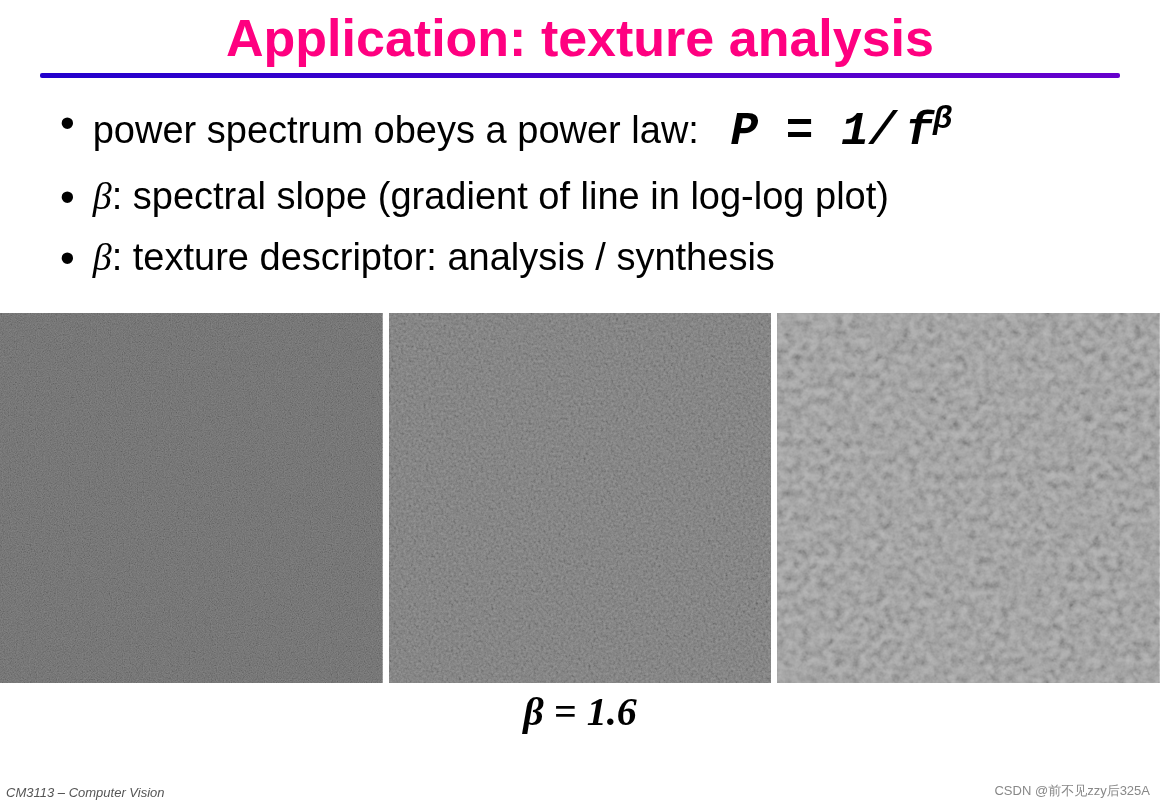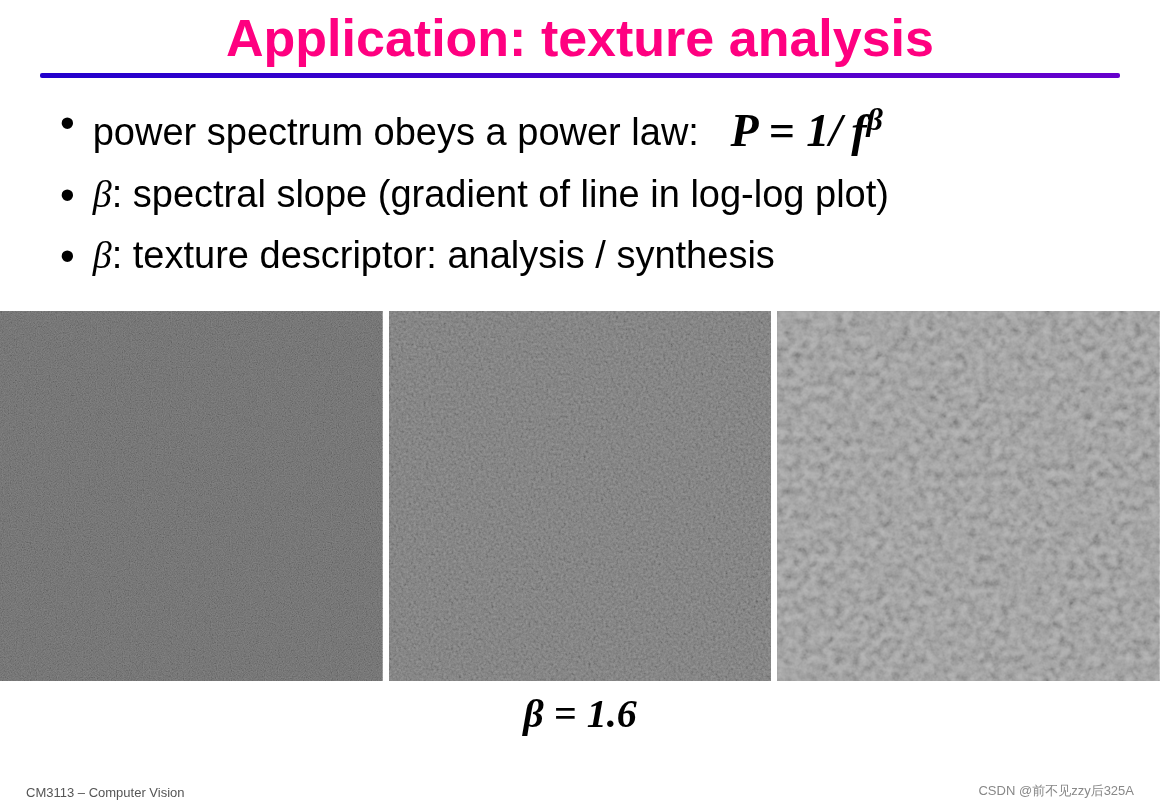--- a/index.html
+++ b/index.html
@@ -61,21 +61,21 @@
       line-height: 1.2;
       flex-shrink: 0;
     }
 
     .bullet-text {
       flex: 1;
     }
 
     
     .math-formula {
-      font-family: Liberation Serif, serif;
+      font-family: Liberation Mono, monospace;
       font-style: italic;
       font-size: 46px;
       font-weight: bold;
     }
 
     .math-power {
       font-size: 32px;
       vertical-align: super;
       font-style: italic;
     }
@@ -102,49 +102,51 @@
     .texture-image:not(:last-child) {
       border-right: 6px solid #ffffff;
     }
 
     
     .labels-row {
       display: flex;
       padding: 0 7px;
       height: 60px;
       align-items: center;
+      flex-direction: column;
     }
 
     .label-item {
       flex: 1;
       text-align: center;
       font-size: 40px;
       font-family: 'Times New Roman', Times, serif;
       font-style: italic;
       font-weight: bold;
       color: #000000;
       padding-top: 5px;
     }
 
     .watermark-area {
       position: absolute;
       bottom: 5px;
-      right: 26px;
+      right: 10px;
       font-size: 13px;
       color: #888;
       font-family: Arial, sans-serif;
     }
 
     .footer-left {
       position: absolute;
       bottom: 5px;
-      left: 26px;
+      left: 6px;
       font-size: 13px;
       color: #555;
       font-family: Arial, sans-serif;
+      font-style: italic;
     }
 
     svg.noise-svg {
       width: 100%;
       height: 100%;
     }
   </style>
 </head>
 <body>
 

